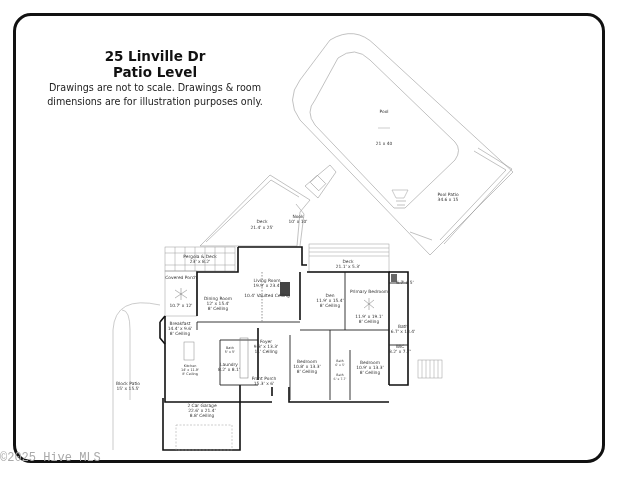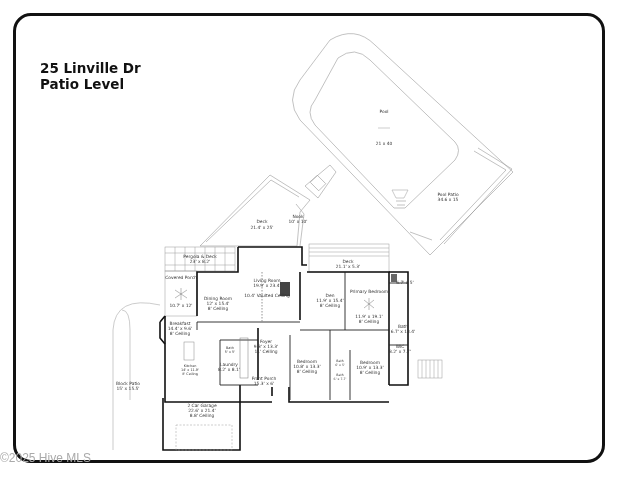--- a/index.html
+++ b/index.html
@@ -1,32 +1,34 @@
 <!DOCTYPE html>
 <html><head>
 <meta charset="utf-8">
 <style>
   html,body{margin:0;padding:0;background:#fff;}
   body{width:621px;height:480px;position:relative;overflow:hidden;font-family:"DejaVu Sans","Liberation Sans",sans-serif;}
   .frame{position:absolute;left:13px;top:13px;width:592px;height:450px;border:3px solid #111;border-radius:18px;box-sizing:border-box;}
-  .title{position:absolute;left:40px;top:60px;width:230px;color:#111;}
+  .title{position:absolute;left:40px;top:48px;width:230px;text-align:center;color:#111;}
   .title .t1{font-weight:bold;font-size:13.5px;line-height:16px;}
   .title .t2{font-size:9.6px;line-height:12px;margin-top:2px;color:#222;}
   svg{position:absolute;left:0;top:0;}
   .lbl{font-family:"DejaVu Sans","Liberation Sans",sans-serif;font-size:4.4px;fill:#333;text-anchor:middle;}
-  .wm{position:absolute;left:0px;top:451px;font-family:Liberation Sans, sans-serif;font-size:12px;color:#aaa;letter-spacing:0px;}
+  .wm{position:absolute;left:0px;top:451px;font-family:Liberation Mono, monospace;font-size:12px;color:#aaa;letter-spacing:0px;}
 </style>
 </head>
 <body>
 
 <div class="frame"></div>
 
 <div class="title">
   <div class="t1">25 Linville Dr</div>
   <div class="t1">Patio Level</div>
+  <div class="t2">Drawings are not to scale. Drawings &amp; room</div>
+  <div class="t2">dimensions are for illustration purposes only.</div>
 </div>
 
 <svg width="621" height="480" viewBox="0 0 621 480">
 
   <g fill="none" stroke="#999" stroke-width="0.6">
     <path d="M330 40 Q355 25 375 45 L513 172 L430 255 L300 120 Q285 100 300 80 Z"></path>
     <path d="M338 58 Q355 45 370 60 L455 142 Q462 150 455 160 L405 208 L394 208 L315 125 Q305 112 315 100 Z"></path>
     <path d="M392 190 L408 190 L404 198 L396 198 Z" stroke="#aaa"></path>
     <line x1="397" y1="205" x2="405" y2="205"></line>
     <line x1="396" y1="201" x2="406" y2="201"></line>

